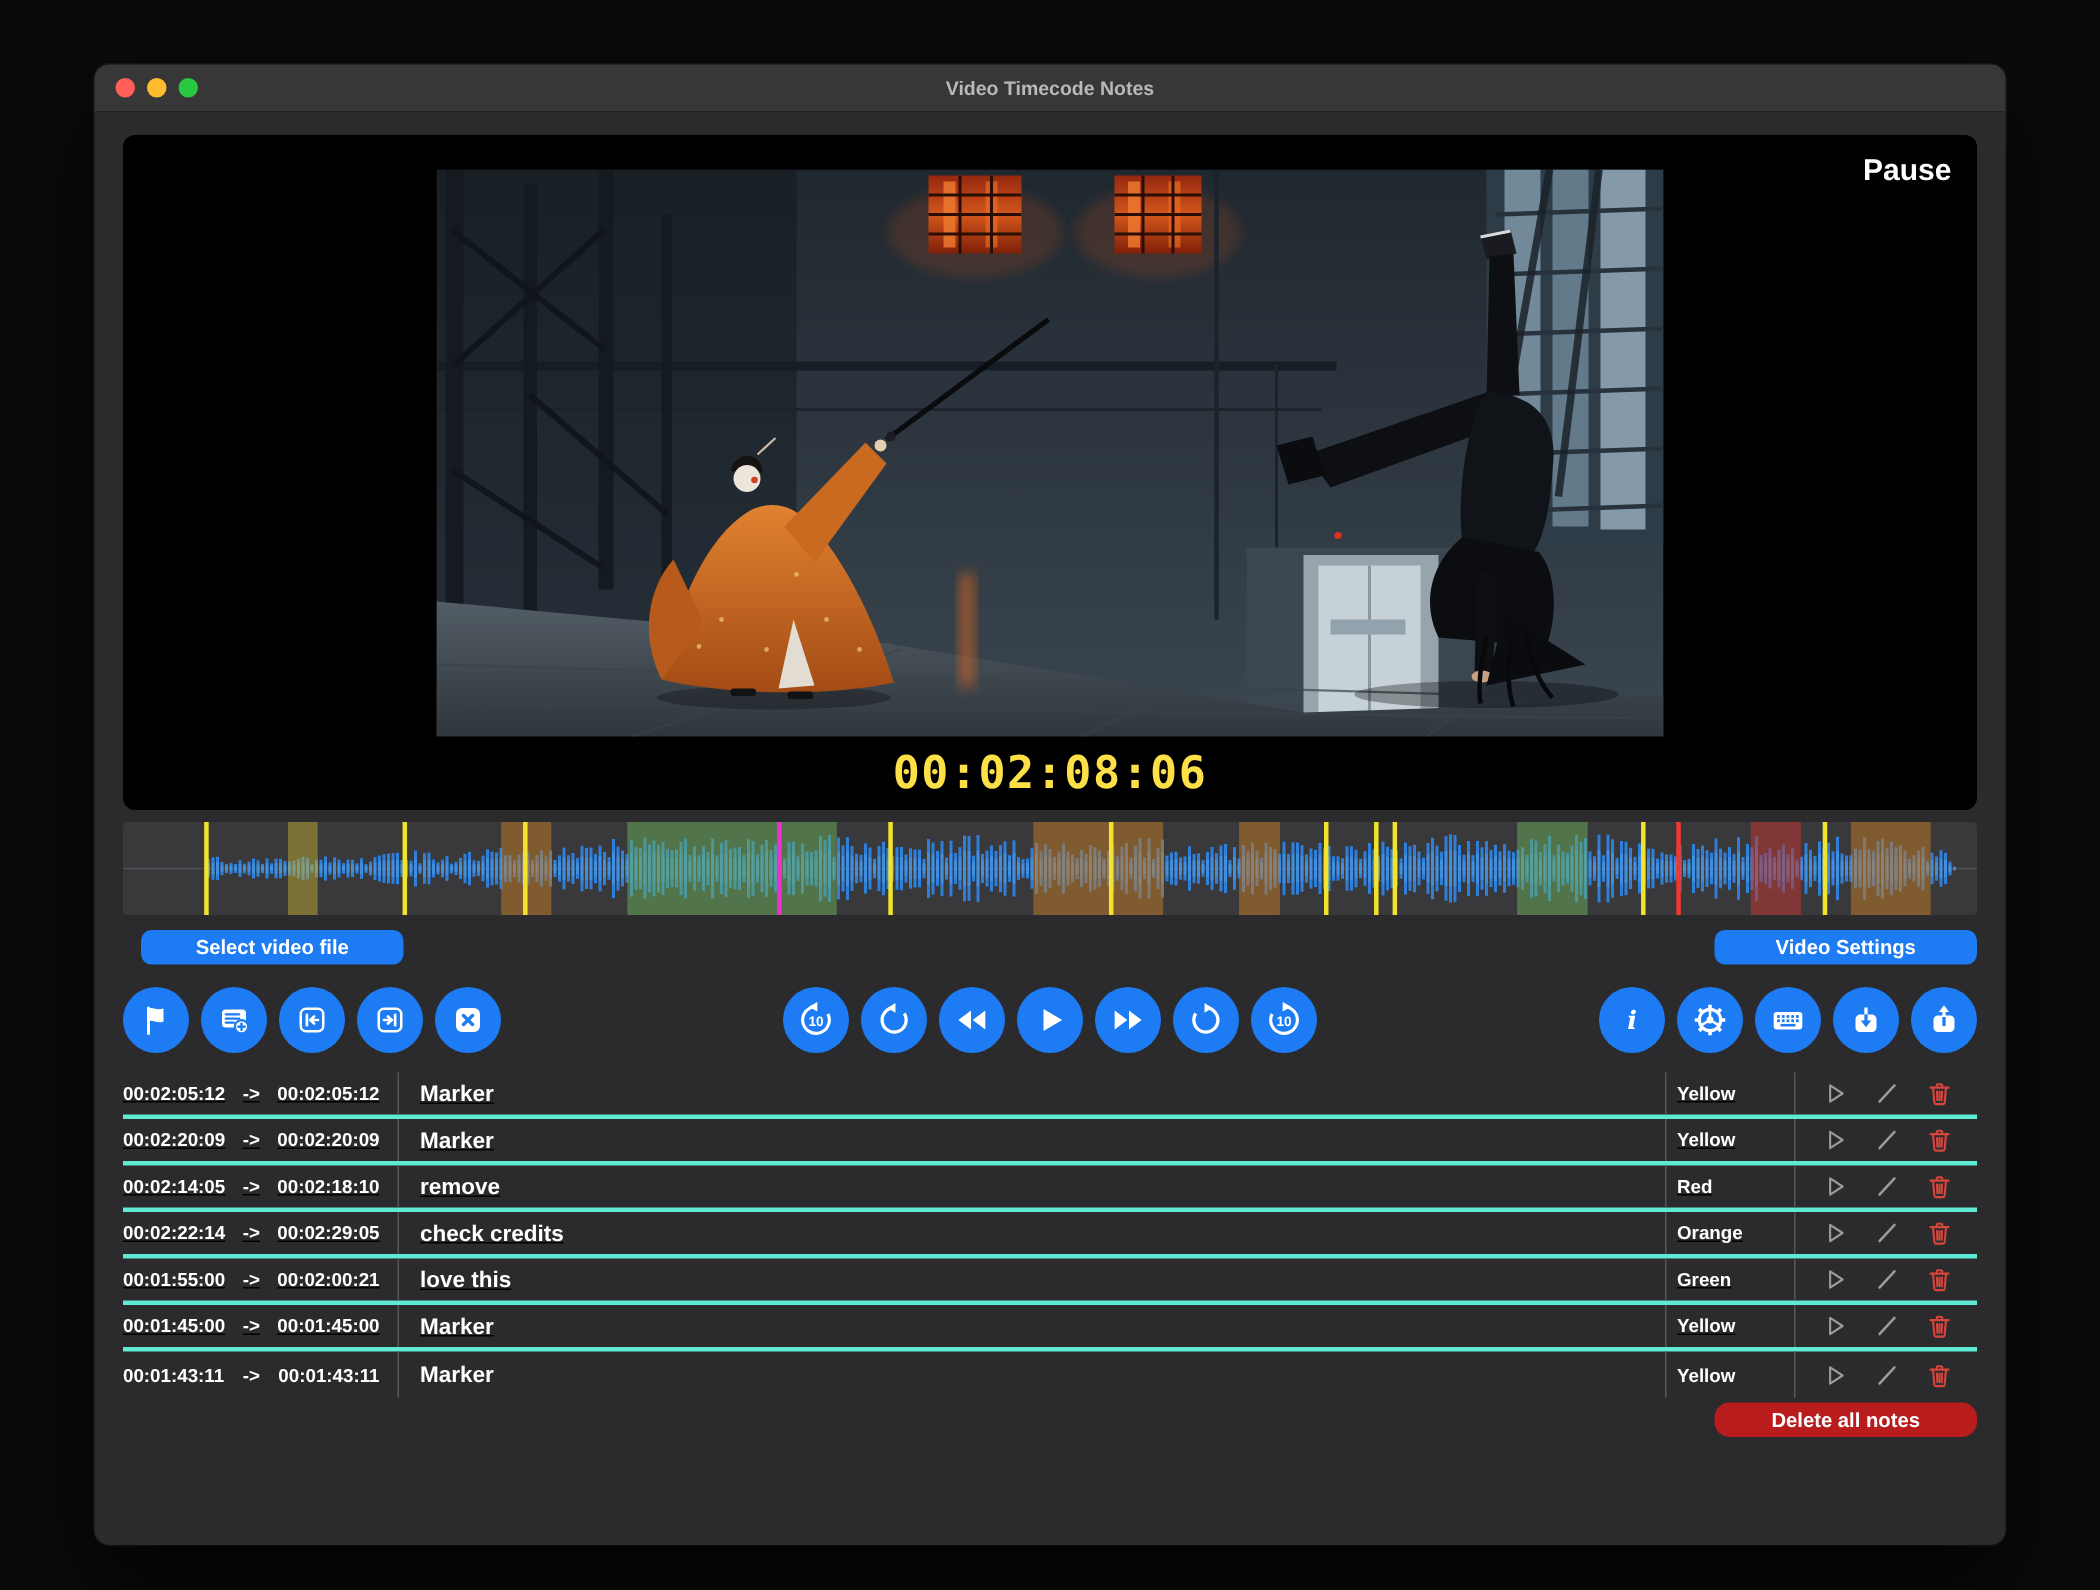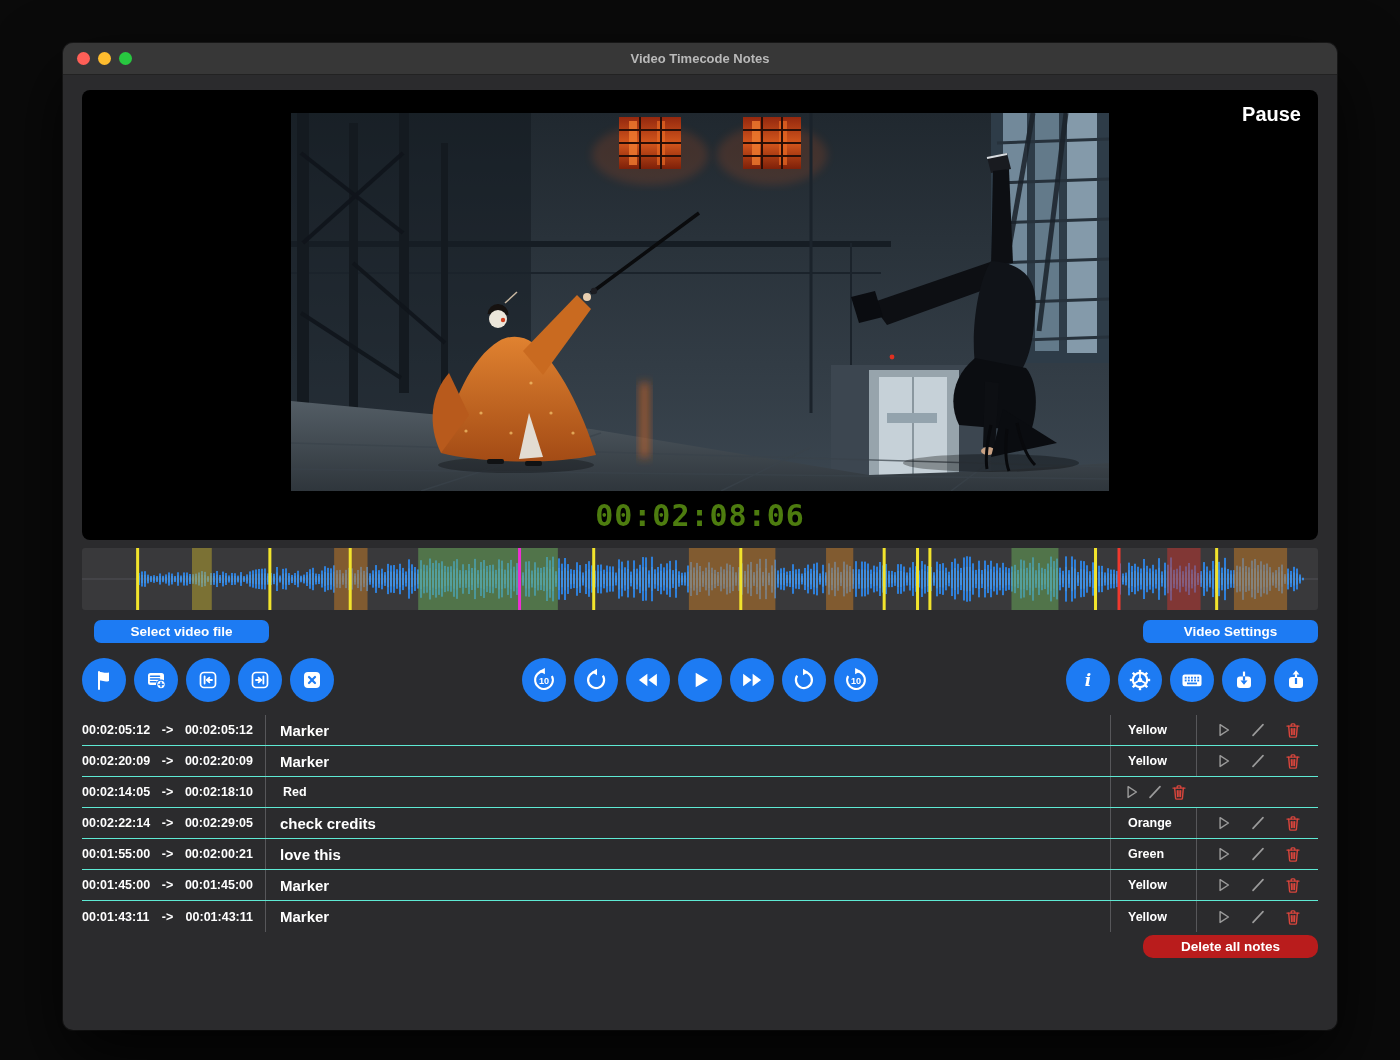--- a/index.html
+++ b/index.html
@@ -14,46 +14,46 @@
   .lights { display:flex; gap:8px; margin-left:14px; }
   .light { width:13px; height:13px; border-radius:50%; }
   .light.red{ background:#ff5f57; } .light.yellow{ background:#febc2e; } .light.green{ background:#28c840; }
   .title { position:absolute; left:0; right:0; text-align:center; color:#b9b9b9; font-size:13px; font-weight:700; }
 
   .content { padding:15px 19px 0; }
 
   .player { height:450px; background:#000; border-radius:8px; position:relative; }
   .video-wrap { position:absolute; left:50%; top:23px; transform:translateX(-50%); width:818px; height:378px; }
   .pause-label { position:absolute; top:13px; right:17px; color:#fff; font-size:20px; font-weight:700; }
-  .timecode { position:absolute; bottom:7px; left:0; right:0; text-align:center; color:#4d7c0f;
+  .timecode { position:absolute; bottom:7px; left:0; right:0; text-align:center; color:#fde047;
     font-family:"DejaVu Sans Mono", monospace; font-size:30px; font-weight:700; letter-spacing:1px; }
 
   .waveform { margin-top:8px; height:62px; background:#39393b; border-radius:3px; position:relative; overflow:hidden; }
   .waveform svg { display:block; }
 
   .file-row { margin-top:10px; display:flex; justify-content:space-between;margin-left:12px; }
   .pill { width:175px; height:23px; border:none; border-radius:7px; background:#1d7bf3; color:#fff;
     font-family:"Liberation Sans", sans-serif; font-size:13.5px; font-weight:700; cursor:pointer; }
   .pill.danger { background:#b91c1c;border-radius:10px; }
 
   .controls-row { margin-top:15px; height:44px; position:relative; }
   .cgroup { position:absolute; top:0; display:flex; gap:8px; }
   .cgroup.left{ left:0; } .cgroup.center{ left:50%; transform:translateX(-50%);} .cgroup.right{ right:0; }
   .cbtn { width:44px; height:44px; border-radius:50%; border:none; background:#1d7bf3; color:#fff;
     display:flex; align-items:center; justify-content:center; cursor:pointer; padding:0; }
   .cbtn svg { display:block; }
 
   .notes { margin-top:13px; }
   .note-row { display:grid; grid-template-columns:183px 1fr 86px 122px; height:31px; align-items:stretch; }
-  .note-row:not(:last-child){ border-bottom:1px solid #5eead4; }
+  .note-row:not(:last-child){ border-bottom:3px solid #5eead4;text-decoration:underline; }
   .cell { display:flex; align-items:center; color:#fff; }
   .tc-cell { justify-content:space-between; padding-right:12px; font-size:12.5px; font-weight:600; }
   .tc-cell .arrow { font-weight:700; }
   .note-cell { border-left:1px solid #57575a; padding-left:14px; font-size:15px; font-weight:700; }
-  .color-cell { border-left:1px solid #57575a; padding-left:17px; font-size:12.5px; font-weight:700; }
+  .color-cell { border-left:1px solid #57575a; padding-left:7px; font-size:12.5px; font-weight:700; }
   .actions-cell { border-left:1px solid #57575a; justify-content:space-around; padding:0 8px; }
   .icon-btn { background:none; border:none; cursor:pointer; padding:2px; display:flex; align-items:center; }
 
   .delete-row { margin-top:3px; display:flex; justify-content:flex-end; }
 </style>
 </head>
 <body>
 
 <div class="window">
 
@@ -1264,20 +1264,21 @@
           </button>
         </div>
       </div>
 
       <div class="note-row">
         <div class="cell tc-cell">
           <span>00:02:14:05</span>
           <span class="arrow">-&gt;</span>
           <span>00:02:18:10</span>
         </div>
+        <div class="cell note-cell">remove</div>
         <div class="cell color-cell">Red</div>
         <div class="cell actions-cell">
           <button class="icon-btn">
             <svg width="20" height="20" viewBox="0 0 24 24">
               <polygon points="8.5,5.5 18.5,12 8.5,18.5" fill="none" stroke="#9b9b9b" stroke-width="1.7" stroke-linejoin="round"></polygon>
             </svg>
           </button>
           <button class="icon-btn">
             <svg width="20" height="20" viewBox="0 0 24 24">
               <line x1="6" y1="18.5" x2="18" y2="5.5" stroke="#9b9b9b" stroke-width="2" stroke-linecap="round"></line>

